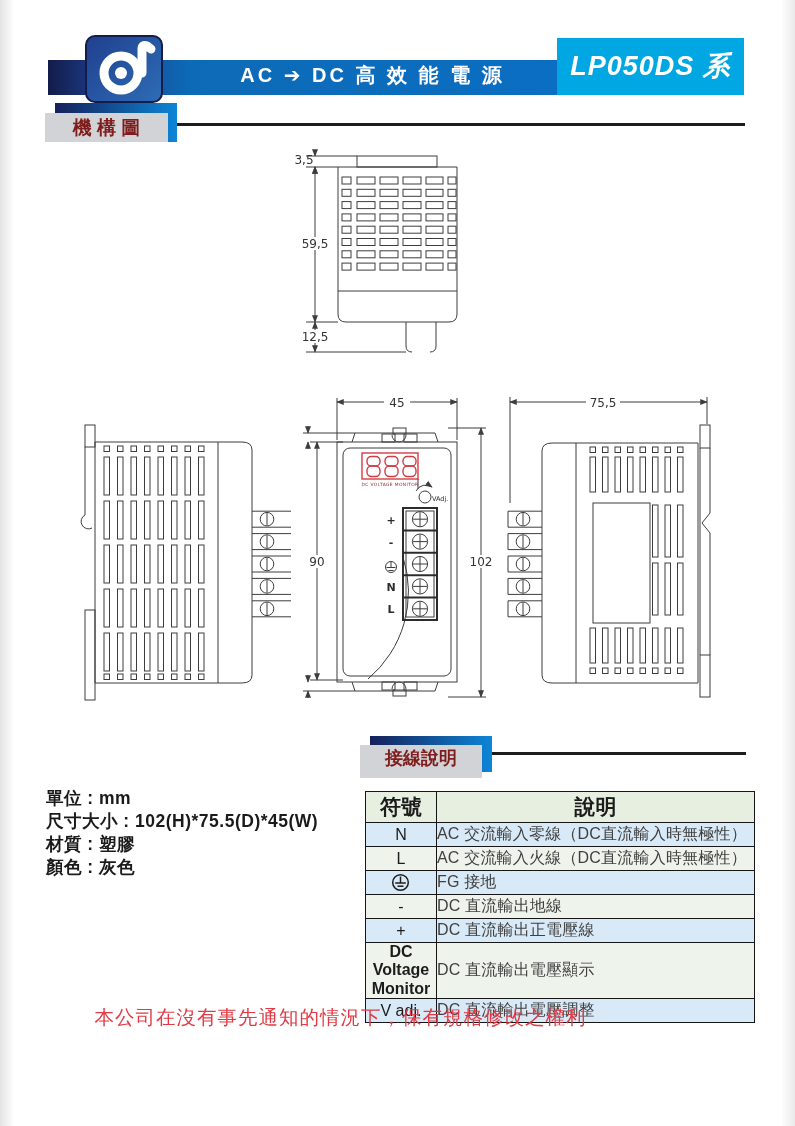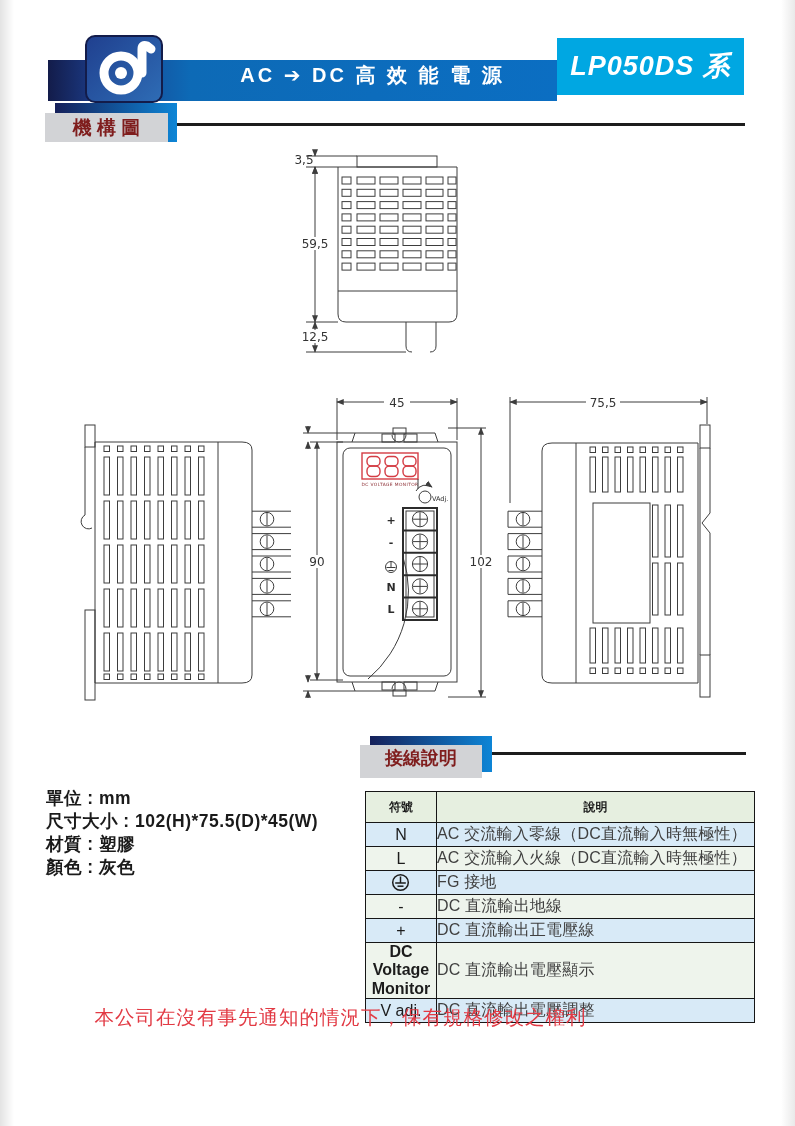--- a/index.html
+++ b/index.html
@@ -5,21 +5,21 @@
   html,body{margin:0;padding:0;}
   body{
     width:795px;height:1126px;position:relative;background:#fff;overflow:hidden;
     font-family:"Liberation Sans","DejaVu Sans",sans-serif;color:#1c1c1c;
   }
   .edge{position:absolute;top:0;bottom:0;width:14px;pointer-events:none;}
   .edge.l{left:0;background:linear-gradient(90deg,#e3e3e3,rgba(255,255,255,0));}
   .edge.r{right:0;background:linear-gradient(270deg,#e9e9e9,rgba(255,255,255,0));}
 
   
-  .hdr-bar{position:absolute;left:48px;top:60px;width:509px;height:41px;
+  .hdr-bar{position:absolute;left:48px;top:60px;width:509px;height:35px;
     background:linear-gradient(90deg,#131c4a 0%,#1c3d8a 10%,#0d6ab6 28%,#0b6ec2 100%);}
   .hdr-bar .t{position:absolute;left:150px;right:10px;top:0;height:31px;line-height:31px;
     color:#fff;font-weight:bold;font-size:20px;letter-spacing:3px;text-align:center;white-space:nowrap;}
   .hdr-badge{position:absolute;left:557px;top:38px;width:187px;height:57px;background:#00a7e2;
     color:#fff;font-weight:bold;font-style:italic;font-size:27px;line-height:57px;text-align:center;letter-spacing:1px;}
   .logo{position:absolute;left:85px;top:35px;width:78px;height:68px;border-radius:10px;
     background:linear-gradient(135deg,#20408f,#2e6cb5);border:2px solid #131c4a;box-sizing:border-box;}
 
   
   .secblue{position:absolute;background:linear-gradient(90deg,#16205a,#0d85d6);}
@@ -36,21 +36,21 @@
   .dtx{fill:#333;font-size:12px;text-anchor:middle;}
   .wbg{fill:#fff;stroke:none;}
   .lbl{fill:#2c2c2c;font-size:11px;font-weight:bold;text-anchor:middle;}
 
   
   .specs{position:absolute;left:46px;top:787px;font-size:17.5px;font-weight:bold;line-height:23px;color:#1a1a1a;letter-spacing:.5px;}
 
   
   table.wt{position:absolute;left:365px;top:791px;width:390px;border-collapse:collapse;}
   table.wt th,table.wt td{border:1.6px solid #161616;padding:0;}
-  table.wt th{height:30px;font-size:12px;font-weight:bold;background:#e6efe0;}
+  table.wt th{height:30px;font-size:21px;font-weight:bold;background:#e6efe0;}
   table.wt td{font-size:16px;}
   td.sym{width:70px;text-align:center;height:23px;}
   td.dsc{padding-left:8px;font-size:16.5px;color:#404040;letter-spacing:.2px;}
   tr.bg-b td{background:#d8eaf7;}
   tr.bg-g td{background:#eef4ec;}
   td.small{font-size:11px;font-weight:bold;line-height:1.15;}
 
   .notice{position:absolute;left:0;top:1004px;width:681px;text-align:center;
     color:#e23a44;font-size:19.5px;letter-spacing:1px;}
 </style>

